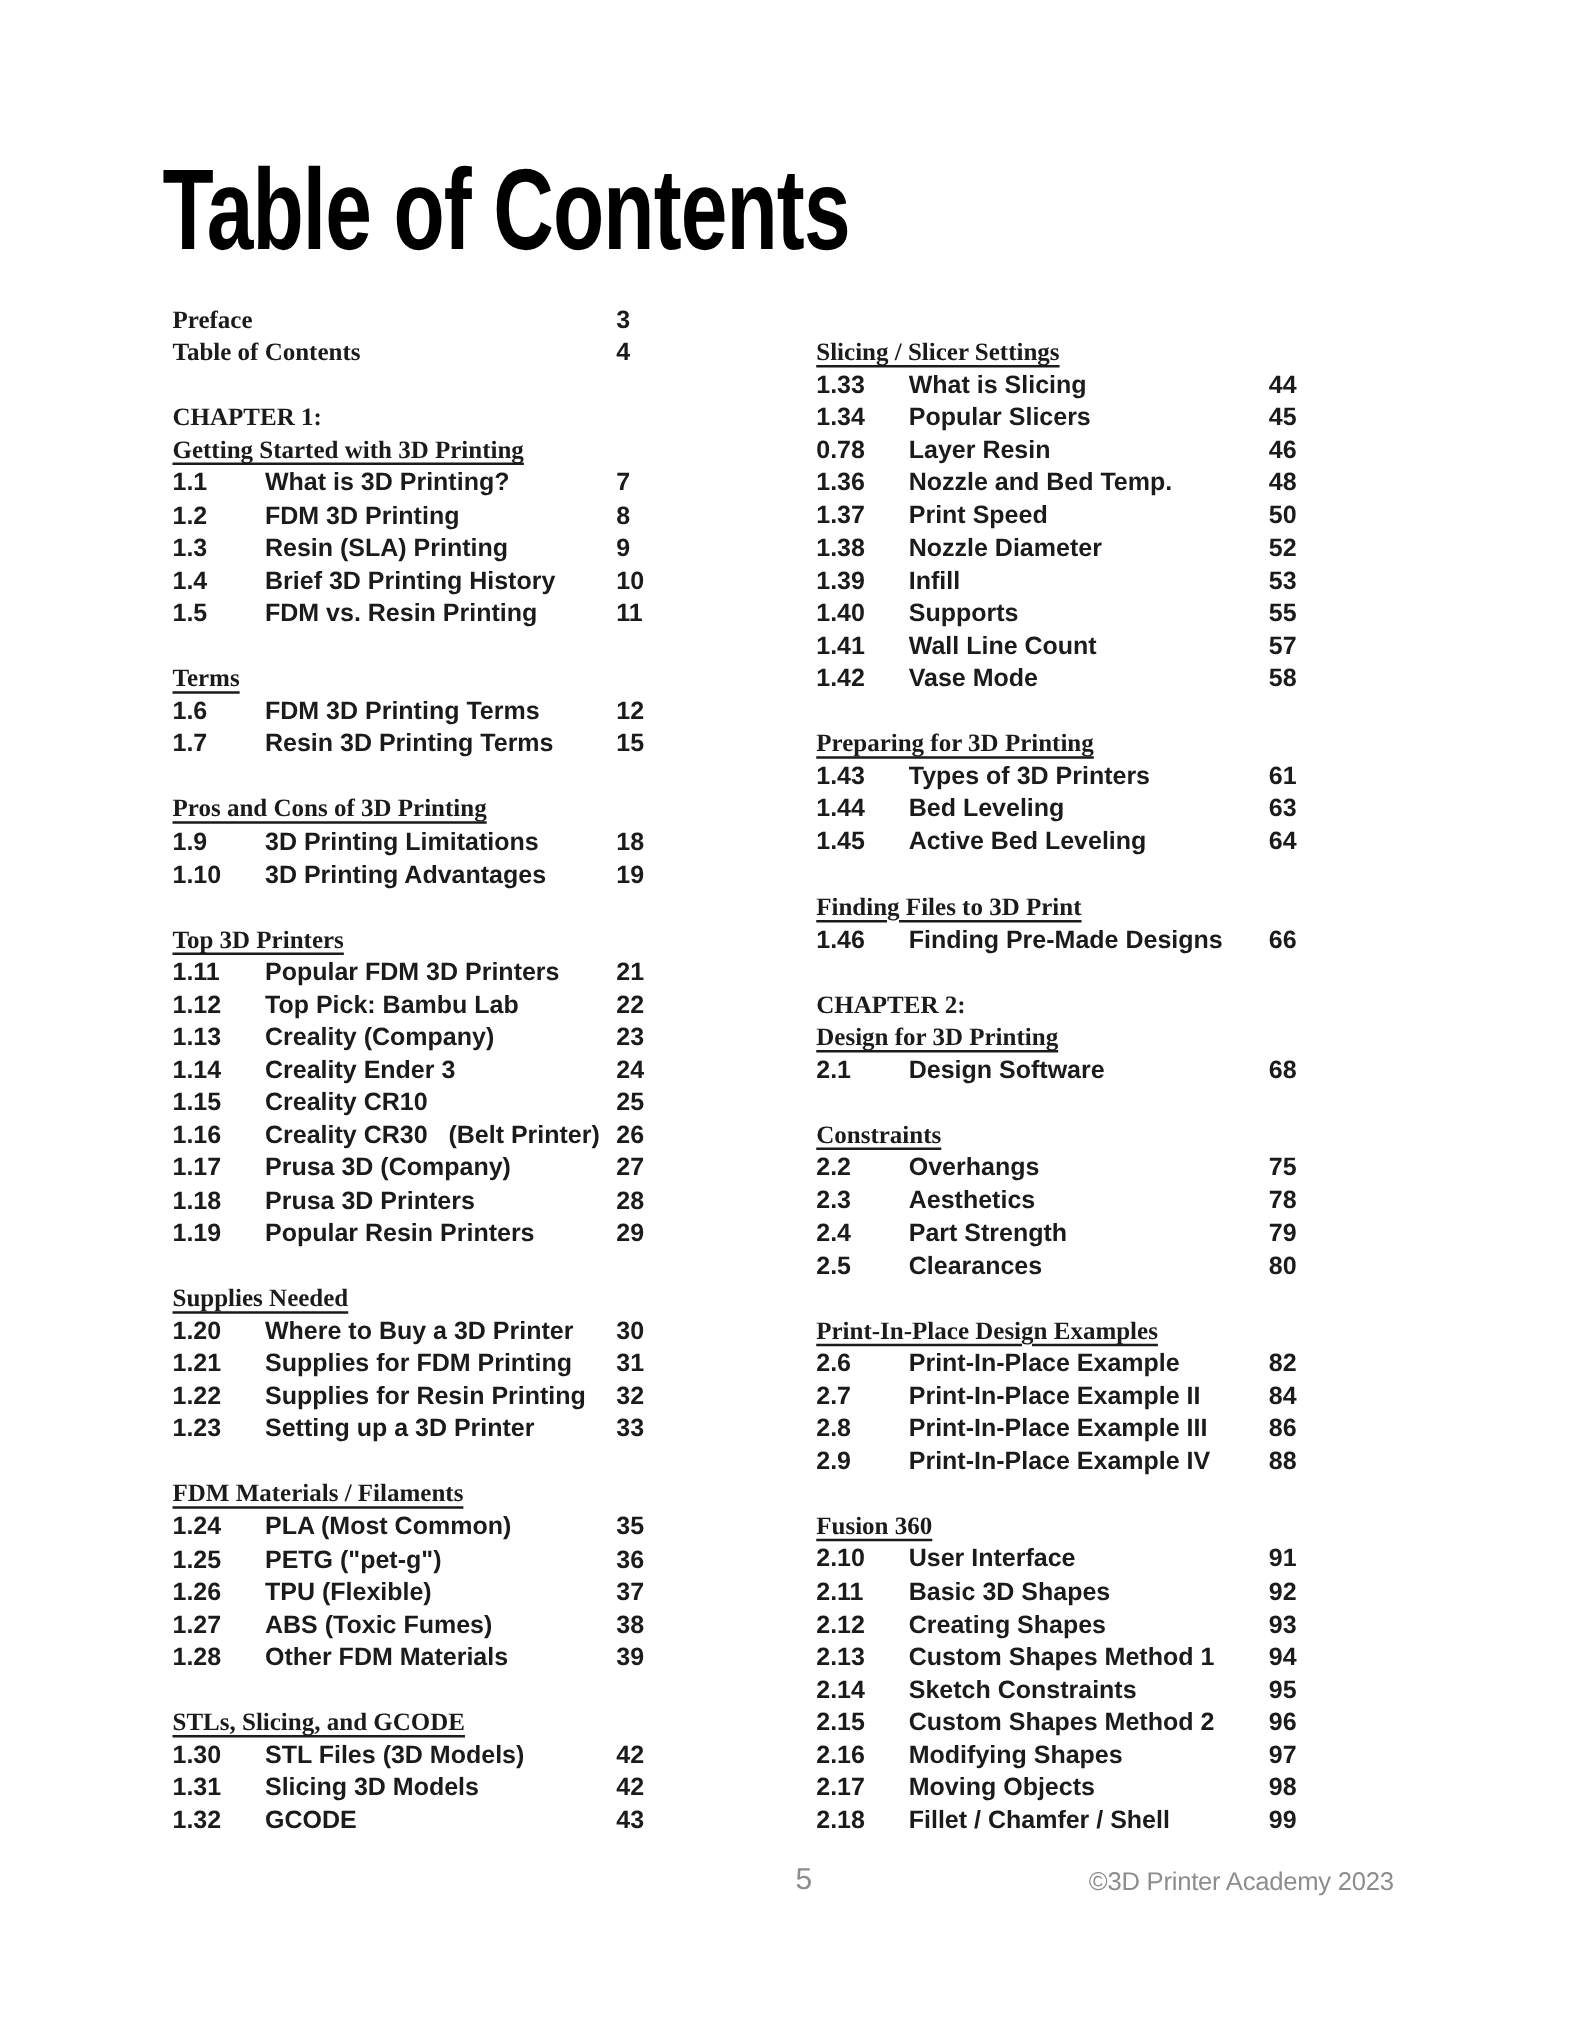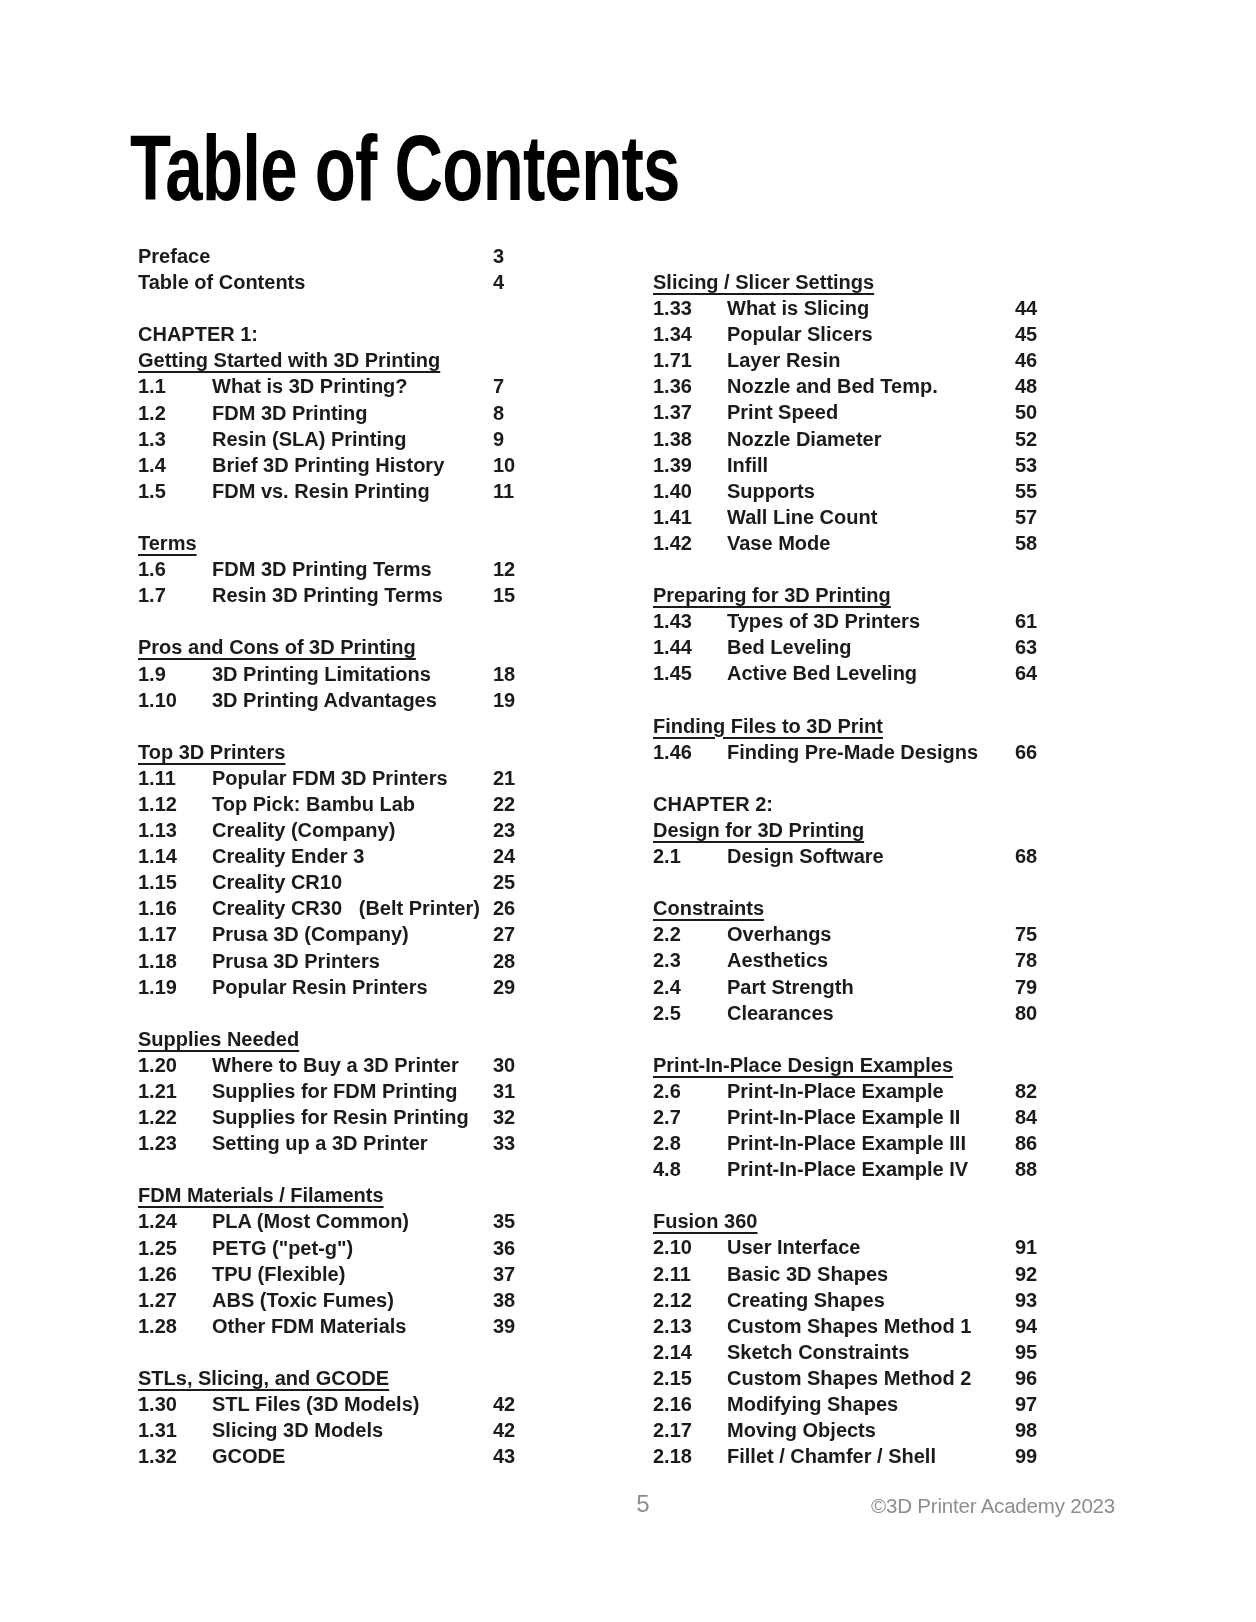--- a/index.html
+++ b/index.html
@@ -35,21 +35,21 @@
   }
   .col-left  { left: 138px; top: 243px; }
   .col-right { left: 653px; top: 269px; text-align: center; }
 
   .row { position: relative; height: 26.1px; line-height: 26.1px; white-space: pre; }
   .row span { position: absolute; top: 0; }
   .row .num   { left: 0; }
   .row .title { left: 74px; }
   .row.plain .title,
   .row.chapter .title,
-  .row.header .title { left: 0; }
+  .row.header .title { left: 0; font-family: Liberation Serif, serif; }
   .row.header .title {
     text-decoration: underline;
     text-decoration-thickness: 2px;
     text-underline-offset: 3.5px;
   }
   .col-left  .pg { left: 355px; }
   .col-right .pg { left: 362px; }
 
   .footer-pagenum {
     position: absolute;
@@ -122,21 +122,21 @@
       <div class="row header"><span class="title">STLs, Slicing, and GCODE</span></div>
       <div class="row entry"><span class="num">1.30</span><span class="title">STL Files (3D Models)</span><span class="pg">42</span></div>
       <div class="row entry"><span class="num">1.31</span><span class="title">Slicing 3D Models</span><span class="pg">42</span></div>
       <div class="row entry"><span class="num">1.32</span><span class="title">GCODE</span><span class="pg">43</span></div>
     </div>
 
   <div class="col col-right" id="col-right">
       <div class="row header"><span class="title">Slicing / Slicer Settings</span></div>
       <div class="row entry"><span class="num">1.33</span><span class="title">What is Slicing</span><span class="pg">44</span></div>
       <div class="row entry"><span class="num">1.34</span><span class="title">Popular Slicers</span><span class="pg">45</span></div>
-      <div class="row entry"><span class="num">1.71</span><span class="title">Layer Resin</span><span class="pg">46</span></div>
+      <div class="row entry"><span class="num">0.78</span><span class="title">Layer Resin</span><span class="pg">46</span></div>
       <div class="row entry"><span class="num">1.36</span><span class="title">Nozzle and Bed Temp.</span><span class="pg">48</span></div>
       <div class="row entry"><span class="num">1.37</span><span class="title">Print Speed</span><span class="pg">50</span></div>
       <div class="row entry"><span class="num">1.38</span><span class="title">Nozzle Diameter</span><span class="pg">52</span></div>
       <div class="row entry"><span class="num">1.39</span><span class="title">Infill</span><span class="pg">53</span></div>
       <div class="row entry"><span class="num">1.40</span><span class="title">Supports</span><span class="pg">55</span></div>
       <div class="row entry"><span class="num">1.41</span><span class="title">Wall Line Count</span><span class="pg">57</span></div>
       <div class="row entry"><span class="num">1.42</span><span class="title">Vase Mode</span><span class="pg">58</span></div>
       <div class="row blank"></div>
       <div class="row header"><span class="title">Preparing for 3D Printing</span></div>
       <div class="row entry"><span class="num">1.43</span><span class="title">Types of 3D Printers</span><span class="pg">61</span></div>
@@ -153,21 +153,21 @@
       <div class="row header"><span class="title">Constraints</span></div>
       <div class="row entry"><span class="num">2.2</span><span class="title">Overhangs</span><span class="pg">75</span></div>
       <div class="row entry"><span class="num">2.3</span><span class="title">Aesthetics</span><span class="pg">78</span></div>
       <div class="row entry"><span class="num">2.4</span><span class="title">Part Strength</span><span class="pg">79</span></div>
       <div class="row entry"><span class="num">2.5</span><span class="title">Clearances</span><span class="pg">80</span></div>
       <div class="row blank"></div>
       <div class="row header"><span class="title">Print-In-Place Design Examples</span></div>
       <div class="row entry"><span class="num">2.6</span><span class="title">Print-In-Place Example</span><span class="pg">82</span></div>
       <div class="row entry"><span class="num">2.7</span><span class="title">Print-In-Place Example II</span><span class="pg">84</span></div>
       <div class="row entry"><span class="num">2.8</span><span class="title">Print-In-Place Example III</span><span class="pg">86</span></div>
-      <div class="row entry"><span class="num">4.8</span><span class="title">Print-In-Place Example IV</span><span class="pg">88</span></div>
+      <div class="row entry"><span class="num">2.9</span><span class="title">Print-In-Place Example IV</span><span class="pg">88</span></div>
       <div class="row blank"></div>
       <div class="row header"><span class="title">Fusion 360</span></div>
       <div class="row entry"><span class="num">2.10</span><span class="title">User Interface</span><span class="pg">91</span></div>
       <div class="row entry"><span class="num">2.11</span><span class="title">Basic 3D Shapes</span><span class="pg">92</span></div>
       <div class="row entry"><span class="num">2.12</span><span class="title">Creating Shapes</span><span class="pg">93</span></div>
       <div class="row entry"><span class="num">2.13</span><span class="title">Custom Shapes Method 1</span><span class="pg">94</span></div>
       <div class="row entry"><span class="num">2.14</span><span class="title">Sketch Constraints</span><span class="pg">95</span></div>
       <div class="row entry"><span class="num">2.15</span><span class="title">Custom Shapes Method 2</span><span class="pg">96</span></div>
       <div class="row entry"><span class="num">2.16</span><span class="title">Modifying Shapes</span><span class="pg">97</span></div>
       <div class="row entry"><span class="num">2.17</span><span class="title">Moving Objects</span><span class="pg">98</span></div>

